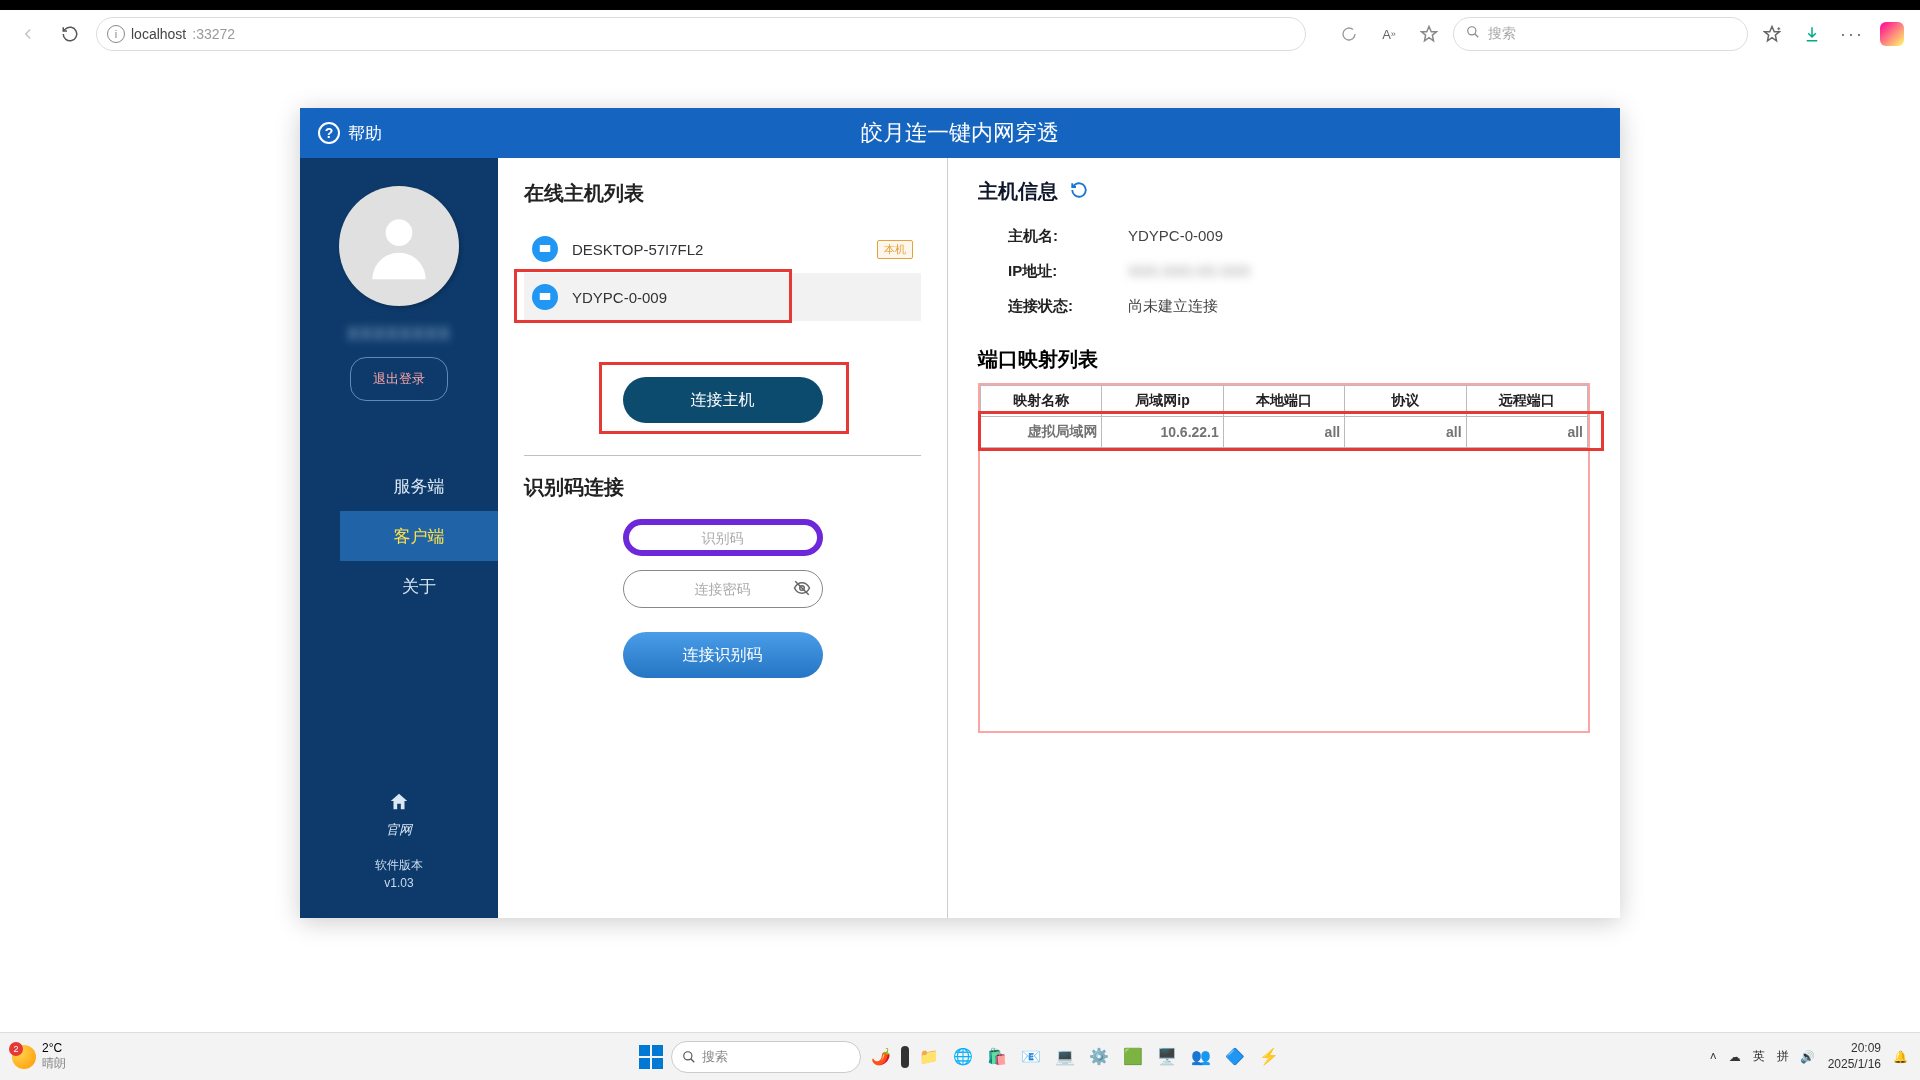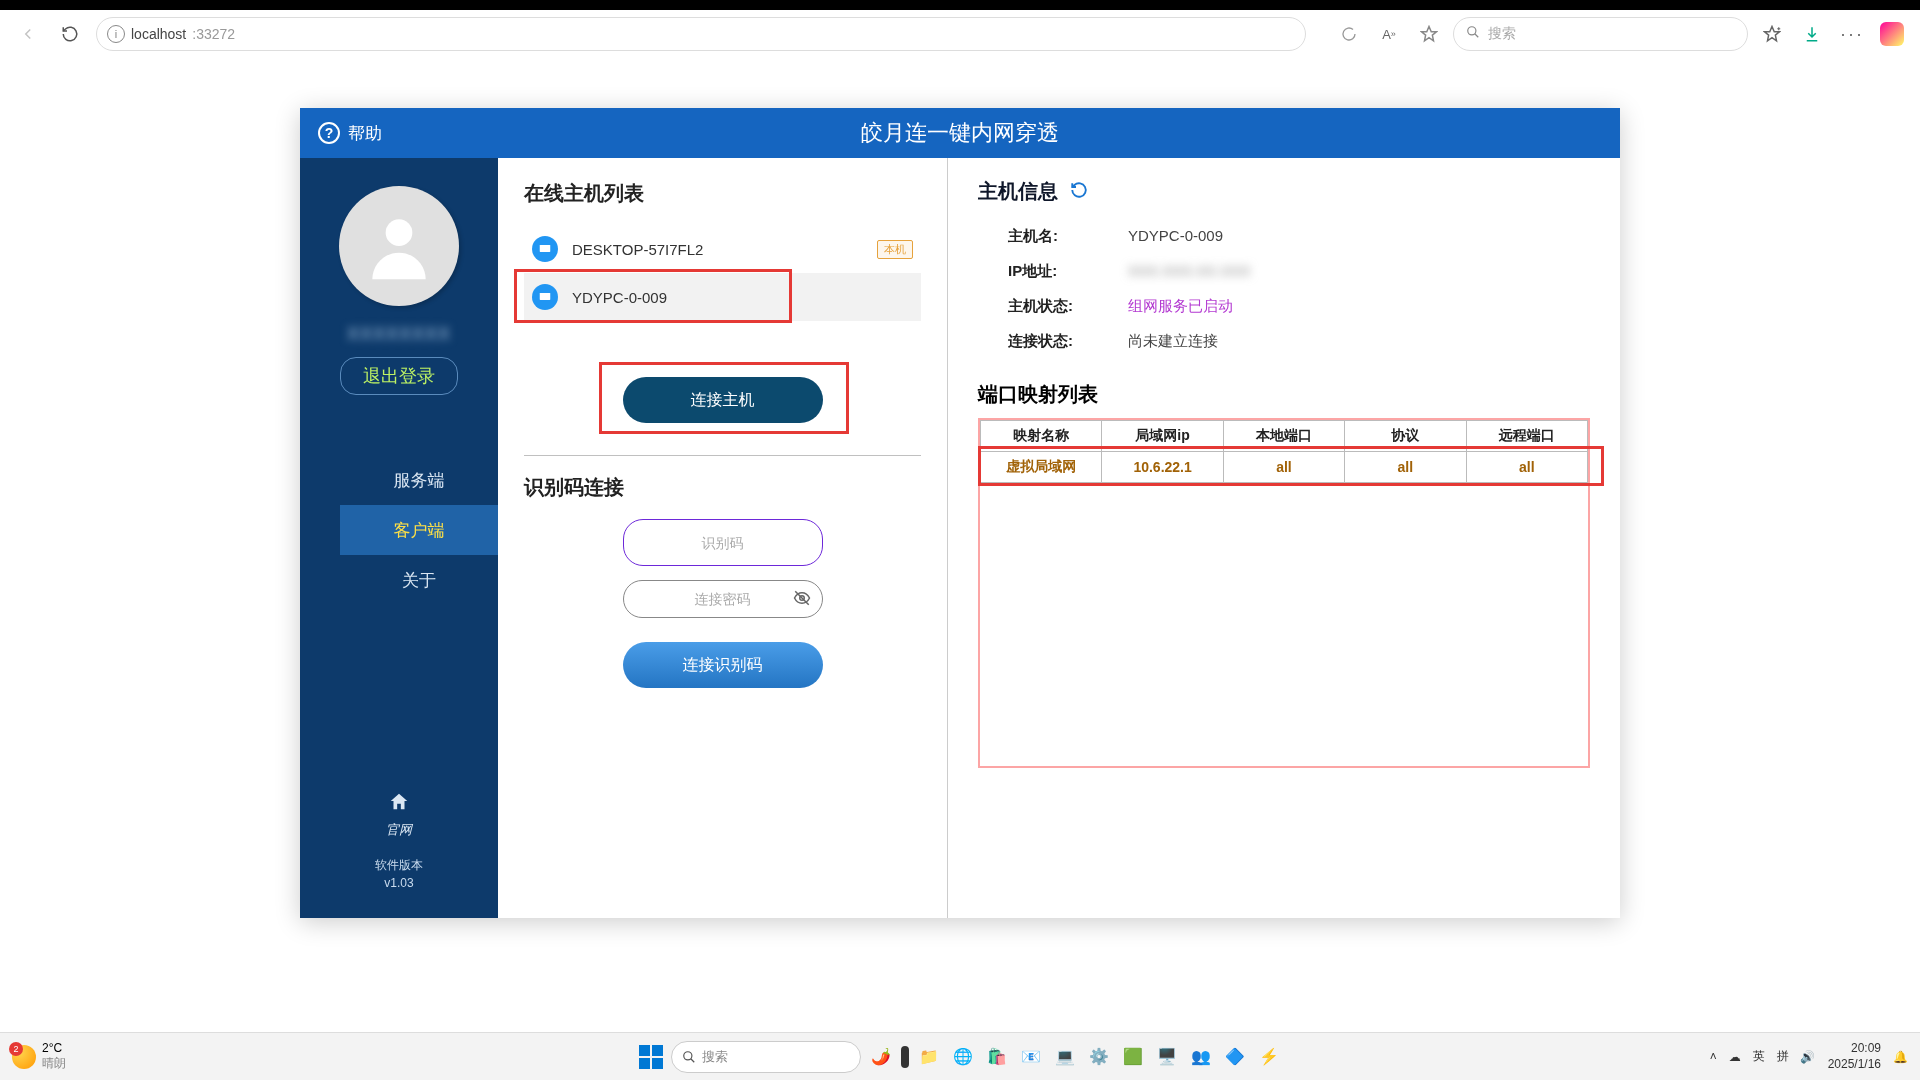--- a/index.html
+++ b/index.html
@@ -67,22 +67,22 @@
       width: 120px; height: 120px; border-radius: 50%; background: #e0e0e0;
       display: flex; align-items: center; justify-content: center;
       box-shadow: 2px 2px 4px rgba(0,0,0,0.2);
     }
     .avatar svg { width: 80px; height: 80px; fill: #fff; }
     .username {
       margin-top: 18px; font-size: 18px; color: #a6c3e0;
       filter: blur(4px); letter-spacing: 1px;
     }
     .logout-btn {
-      margin-top: 12px; padding: 6px 22px; border: 1px solid #5a8bbd;
-      border-radius: 16px; color: #bef264; font-size: 18px; cursor: pointer;
+      margin-top: 12px; padding: 12px 22px; border: 1px solid #5a8bbd;
+      border-radius: 16px; color: #fca5a5; font-size: 13px; cursor: pointer;
       background: transparent;
     }
     .nav-menu { width: 100%; margin-top: 60px; padding-left: 40px; }
     .nav-item {
       height: 50px; display: flex; align-items: center; justify-content: center;
       font-size: 17px; cursor: pointer; color: #dbe7f3;
     }
     .nav-item.active { background: #2063a7; color: #fde047; }
     .sidebar-bottom { margin-top: auto; padding-bottom: 28px; text-align: center; }
     .home-icon { font-size: 22px; color: #dbe7f3; }
@@ -120,22 +120,22 @@
       background: #0c4a6e; color: #fff; border: none; border-radius: 24px;
       font-size: 16px; cursor: pointer;
     }
     .connect-host-wrap { position: relative; }
     .red-box2 {
       position: absolute; border: 3px solid #e53935;
       left: 75px; top: -15px; width: 250px; height: 72px; pointer-events: none;
     }
     .hr-line { border: none; border-top: 1px solid #c0c0c0; margin: 32px 0 18px; width: 100%; }
     .id-input {
-      display: block; margin: 14px auto 0; width: 200px; height: 47px;
-      border: 1px solid #6d28d9; border-radius: 20px; text-align: center;
+      display: block; margin: 14px auto 0; width: 200px; height: 37px;
+      border: 6px solid #6d28d9; border-radius: 20px; text-align: center;
       font-size: 14px; color: #000000; outline: none;
     }
     .id-input::placeholder { color: #aaa; }
     .pw-wrap { position: relative; width: 200px; margin: 14px auto 0; }
     .pw-input {
       width: 100%; height: 38px; border: 1px solid #888; border-radius: 20px;
       text-align: center; font-size: 14px; outline: none;
     }
     .pw-input::placeholder { color: #aaa; }
     .eye-icon { position: absolute; right: 12px; top: 9px; color: #666; }
@@ -161,21 +161,21 @@
     .table-wrap {
       border: 2px solid #fca5a5; min-height: 350px;
       position: relative;
     }
     .tbl { width: 100%; border-collapse: collapse; table-layout: fixed; }
     .tbl th, .tbl td {
       border: 1px solid #bbb; padding: 6px 4px; text-align: center;
       font-size: 14px;
     }
     .tbl th { font-weight: bold; color: #222; }
-    .tbl td { color: #a16207; font-weight: bold; }
+    .tbl td { color: #737373; font-weight: bold; text-align: right; }
     .red-box3 {
       position: absolute; border: 3px solid #e53935;
       left: -2px; top: 26px; width: 103%; height: 40px; pointer-events: none;
     }
     
     
     .taskbar {
       position: absolute; bottom: 0; left: 0; right: 0; height: 48px;
       background: #f3f3f3; border-top: 1px solid #ddd;
       display: flex; align-items: center; padding: 0 12px;
@@ -355,24 +355,20 @@
             </svg>
         </span>
       </div>
       <div class="info-row">
         <div class="info-label">主机名:</div>
         <div class="info-value">YDYPC-0-009</div>
       </div>
       <div class="info-row">
         <div class="info-label">IP地址:</div>
         <div class="info-value blurred">XXX.XXX.XX.XXX</div>
-      </div>
-      <div class="info-row">
-        <div class="info-label">主机状态:</div>
-        <div class="info-value purple">组网服务已启动</div>
       </div>
       <div class="info-row">
         <div class="info-label">连接状态:</div>
         <div class="info-value">尚未建立连接</div>
       </div>
 
       <div class="sub-title">端口映射列表</div>
       <div class="table-wrap">
         <table class="tbl">
           <thead>

